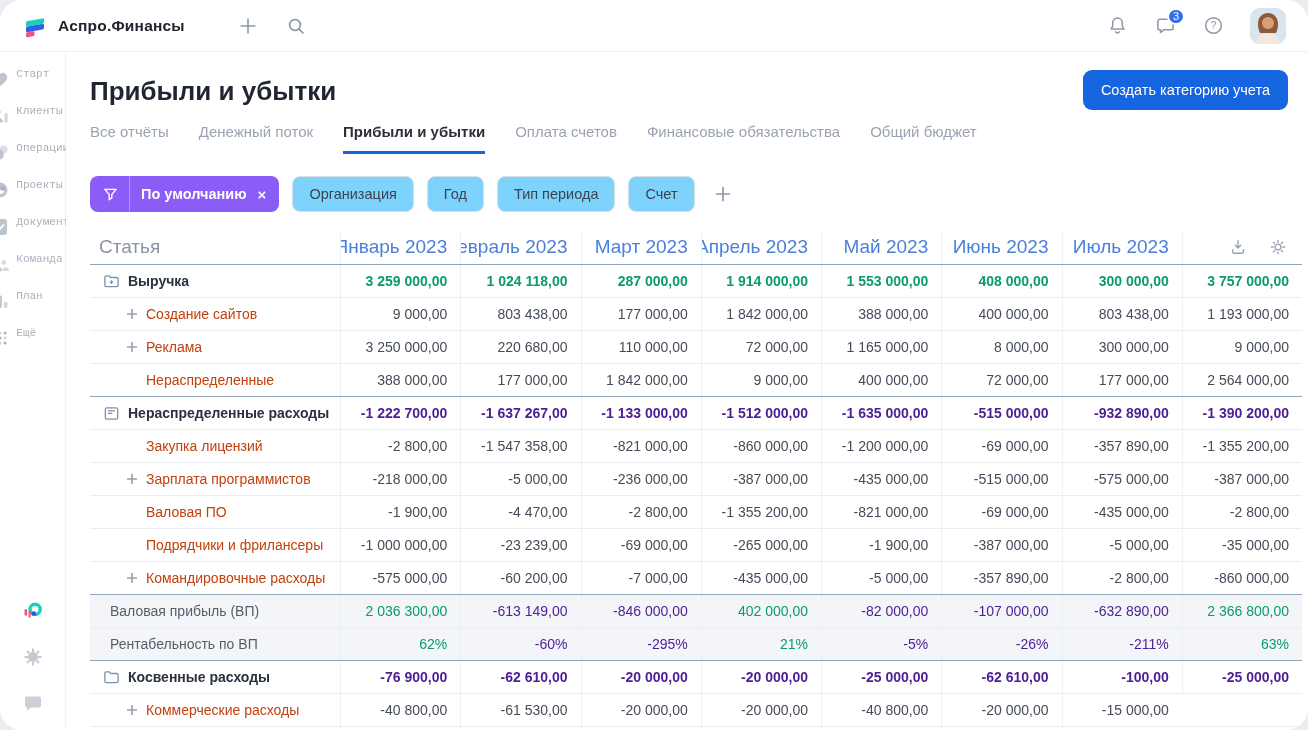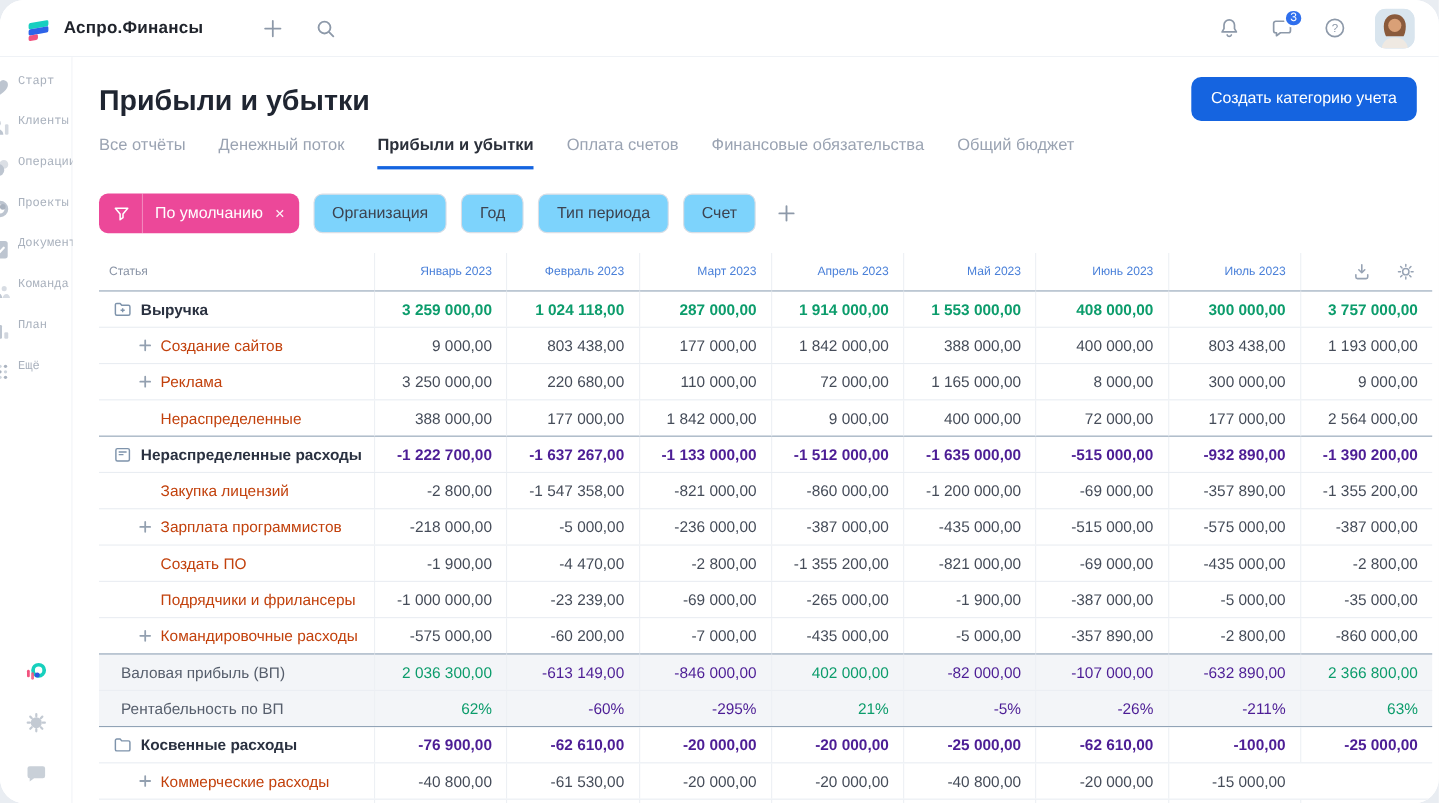--- a/index.html
+++ b/index.html
@@ -42,35 +42,35 @@
   .create-btn {
     position:absolute; top:18px; right:20px; height:40px; background:#1564e0; color:#fff; border:none;
     border-radius:9px; padding:0 18px; font-size:14.5px; font-family:inherit; cursor:pointer;
   }
   .tabs { display:flex; gap:30px; margin-top:16px; font-size:15px; color:#9aa3b2; }
   .tab { padding-bottom:11px; cursor:pointer; border-bottom:3px solid transparent; }
   .tab.active { color:#2b303a; font-weight:600; border-bottom-color:#1564e0; }
   
   .filters { display:flex; align-items:center; gap:13px; margin-top:22px; }
   .filter-chip {
-    display:flex; align-items:center; height:36px; background:#ec4899; border-radius:8px; color:#fff;
-    font-size:14.5px; padding:0 13px; cursor:pointer; gap:11px;
+    display:flex; align-items:center; height:36px; background:#8b5cf6; border-radius:8px; color:#fff;
+    font-size:14.5px; padding:0 13px; cursor:pointer; gap:11px;font-weight:bold;
   }
   .filter-chip .divider { width:1px; height:36px; background:rgba(255,255,255,.35); }
   .filter-chip .clear-x { font-size:15px; opacity:.95; cursor:pointer; }
   .filter-btn {
     height:36px; background:#7dd3fc; border:1px solid #d9dee6; border-radius:8px; padding:0 16px;
     font-size:14.5px; font-family:inherit; color:#3c4350; cursor:pointer;
   }
   .add-filter { margin-left:4px; }
   
   .table { margin-top:18px; width:1212px; }
   .trow { display:grid; grid-template-columns:250px repeat(8,120.25px); align-items:stretch; }
   .thead { height:34px; }
-  .thead .cell { font-size:11px; color:#8a94a6; display:flex; align-items:center; }
+  .thead .cell { font-size:19px; color:#8a94a6; display:flex; align-items:center; }
   .thead .m-cell { color:#4a80d9; justify-content:flex-end; padding-right:13px; cursor:pointer; }
   .thead .first { padding-left:9px; }
   .thead .m-cell.tools { gap:18px; }
   .tbody { border-bottom:2px solid #91a3b6; }
   .row { height:33px; border-top:1px solid #e9edf2; }
   .row.section, .row.summary-first { border-top:1.5px solid #91a3b6; }
   .row.summary { background:#f3f5f8; }
   .cell { font-size:14px; display:flex; align-items:center; overflow:hidden; white-space:pre; }
   .vcell { justify-content:flex-end; padding-right:13px; border-left:1px solid #edf0f4; color:#454c59; }
   .vcell.bold { font-weight:700; }
@@ -413,21 +413,21 @@
             <div class="cell vcell">-236 000,00</div>
             <div class="cell vcell">-387 000,00</div>
             <div class="cell vcell">-435 000,00</div>
             <div class="cell vcell">-515 000,00</div>
             <div class="cell vcell">-575 000,00</div>
             <div class="cell vcell">-387 000,00</div>
           </div>
           <div class="trow row child">
     <div class="cell label-cell">
       <span class="icon-slot"></span>
-      <span class="row-label">Создать ПО</span>
+      <span class="row-label">Валовая ПО</span>
     </div>
   <div class="cell vcell">-1 900,00</div>
             <div class="cell vcell">-4 470,00</div>
             <div class="cell vcell">-2 800,00</div>
             <div class="cell vcell">-1 355 200,00</div>
             <div class="cell vcell">-821 000,00</div>
             <div class="cell vcell">-69 000,00</div>
             <div class="cell vcell">-435 000,00</div>
             <div class="cell vcell">-2 800,00</div>
           </div>

